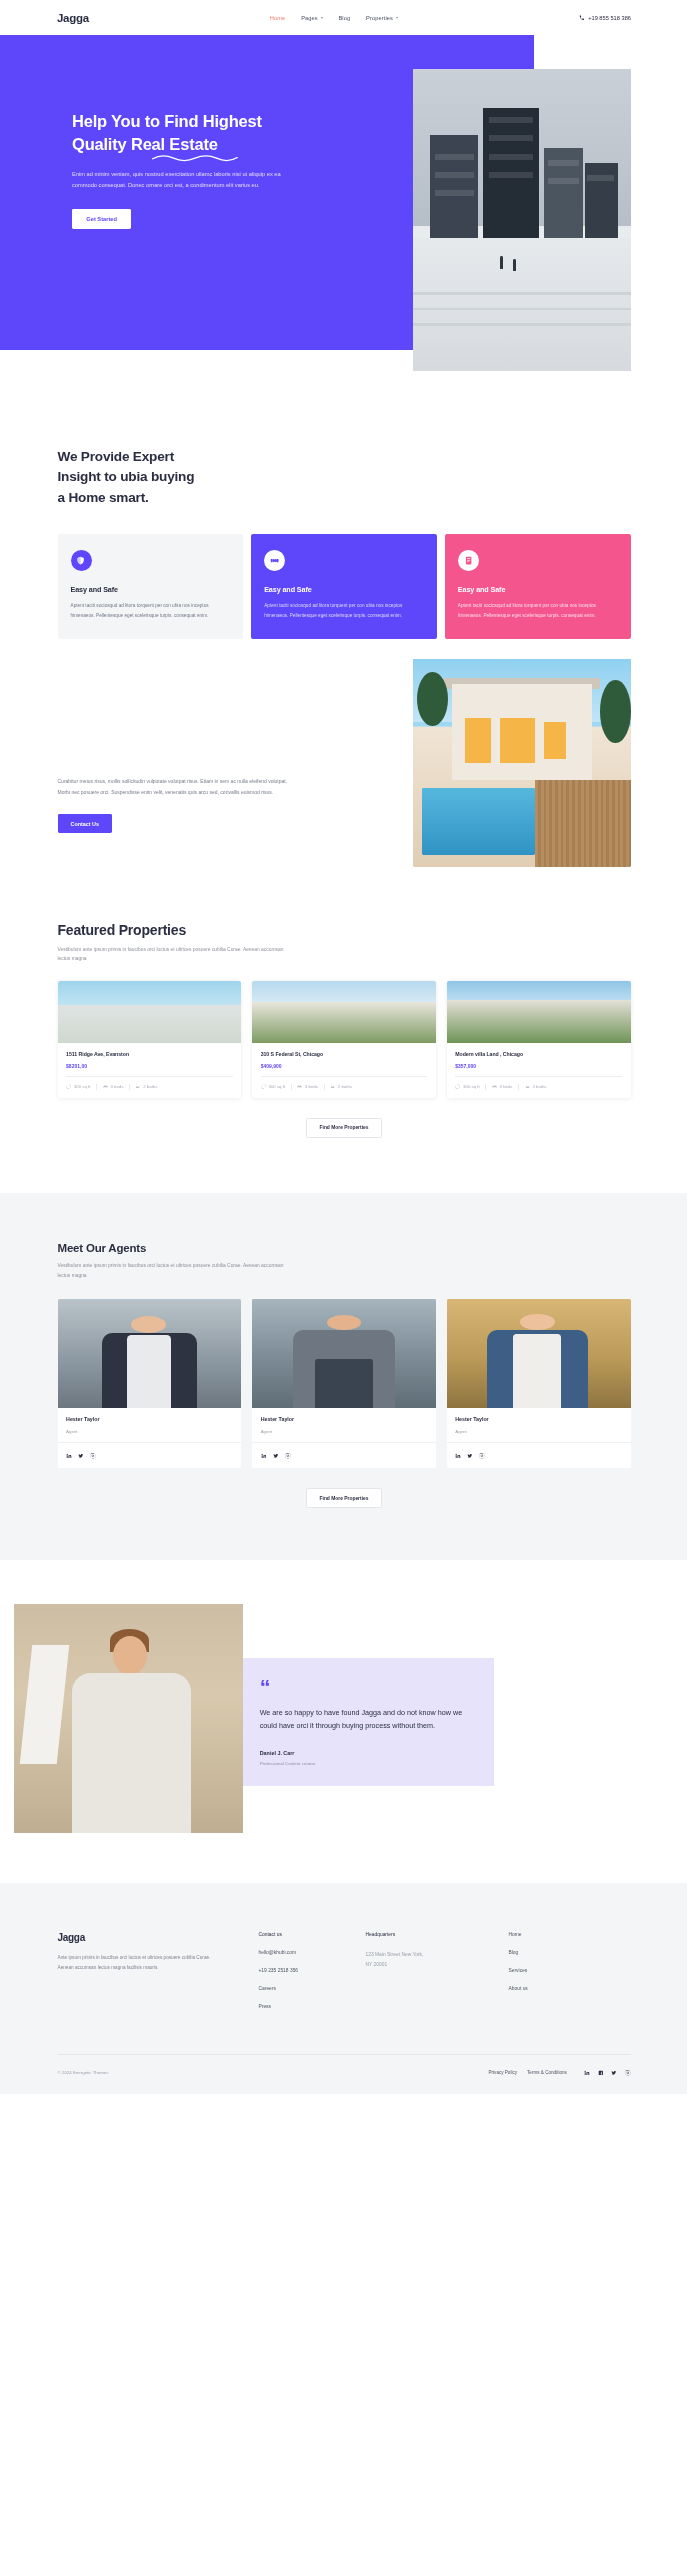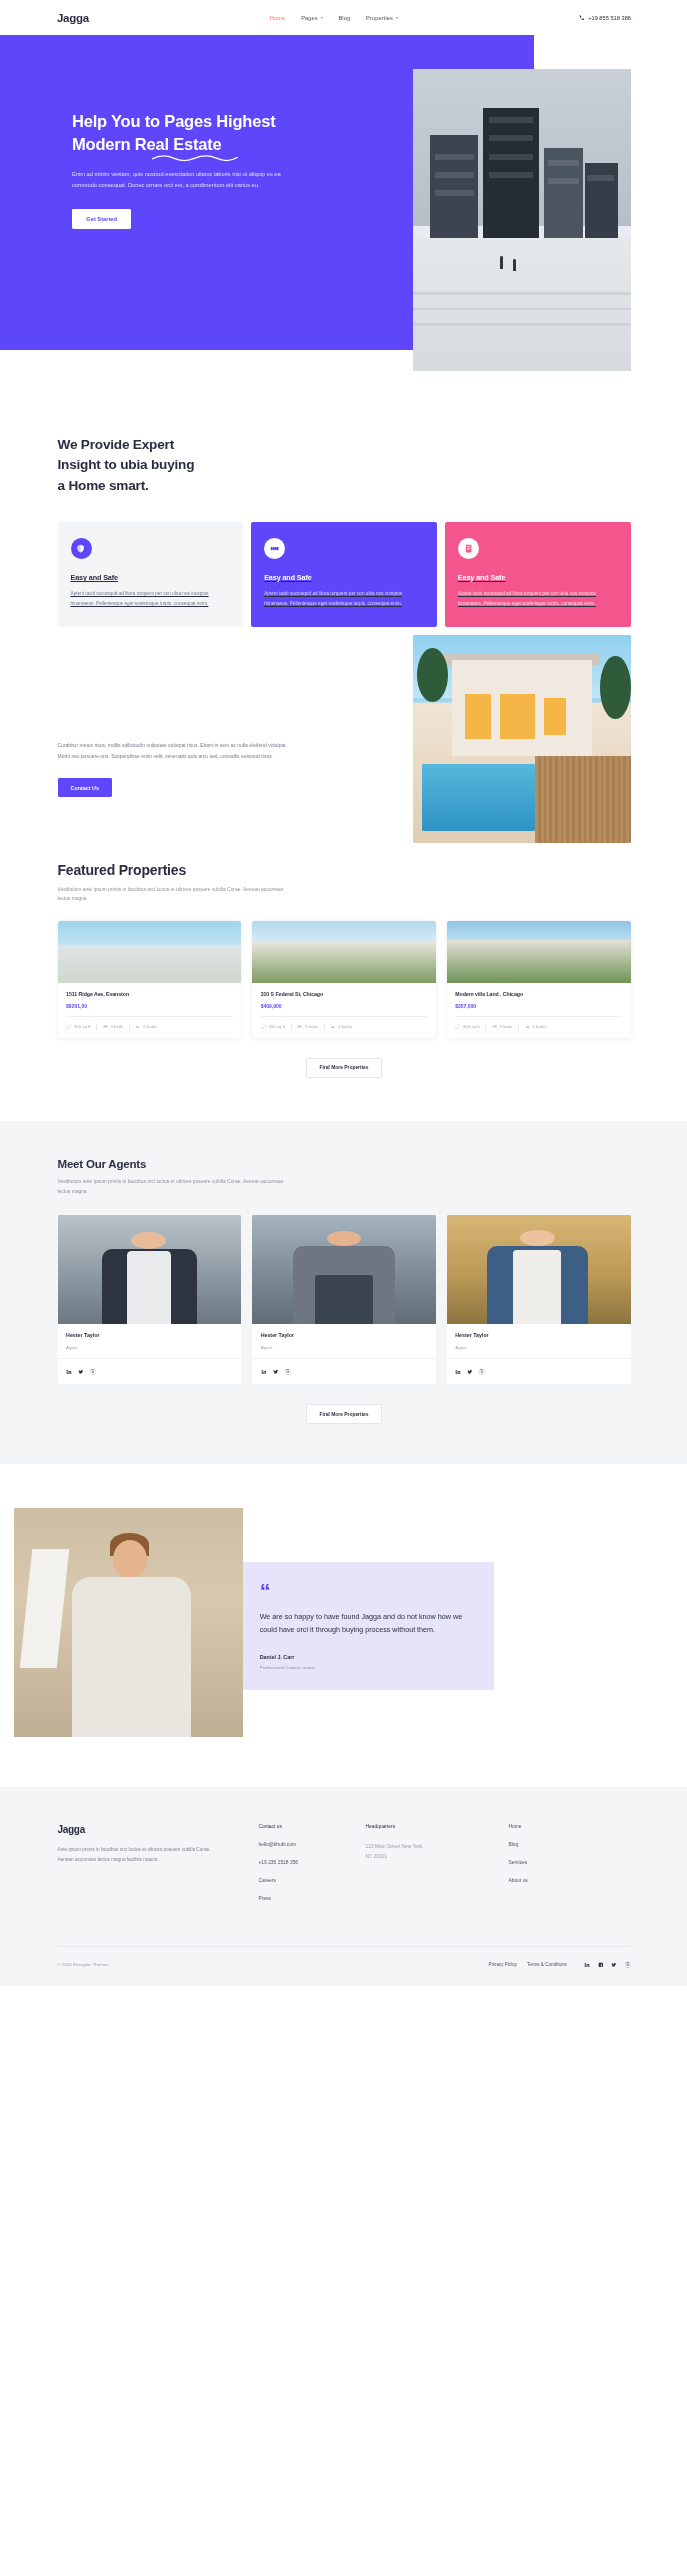--- a/index.html
+++ b/index.html
@@ -4,21 +4,21 @@
 <style>
   * { box-sizing: border-box; margin: 0; padding: 0; }
   body {
     width: 688px;
     font-family: "Liberation Sans", sans-serif;
     background: #ffffff;
     color: #2b2d42;
     -webkit-font-smoothing: antialiased;
   }
   .wrap { width: 688px; position: relative; overflow: hidden; }
-  .container { width: 573px; margin: 0 auto; }
+  .container { width: 573px; margin: 12px auto; }
 
   
   .header {
     height: 35px;
     display: flex;
     align-items: center;
     justify-content: space-between;
     padding: 0 57px;
     background: #fff;
     position: relative;
@@ -75,21 +75,21 @@
   .hp-win { position:absolute; background:rgba(255,255,255,.12); }
   .hp-plaza { position:absolute; left:0; right:0; top:56%; bottom:0; background:linear-gradient(#e6e9ec,#d6dade); }
   .hp-step { position:absolute; left:0; right:0; background:#cdd2d7; height:2.9px; }
   .hp-person { position:absolute; width:2.9px; background:#2f3640; border-radius:1.4px 1.4px 0 0; }
 
   
   .sec-expert { padding: 56px 0 0; }
   .sec-expert h2 {
     font-size: 13.6px; line-height: 1.5; font-weight: 700; letter-spacing: -0.2px;
   }
-  .cards { display: flex; gap: 8px; margin-top: 26px; text-decoration: underline; }
+  .cards { display: flex; gap: 8px; margin-top: 26px; }
   .card { flex: 1; padding: 15.8px 13px 18.6px; border-radius: 2.1px; }
   .card.grey { background: #f3f5f7; }
   .card.purple { background: #5E46FA; }
   .card.pink { background: #F4558C; }
   .card-icon {
     width: 21px; height: 21px; border-radius: 50%;
     display: flex; align-items: center; justify-content: center; margin-bottom: 14.3px;
   }
   .card.grey .card-icon { background: #5E46FA; }
   .card.purple .card-icon, .card.pink .card-icon { background: #fff; }
@@ -279,22 +279,22 @@
       <div class="hp-win" style="left:80%;top:35%;width:12%;height:2%"></div>
       <div class="hp-plaza"></div>
       <div class="hp-step" style="top:74%"></div>
       <div class="hp-step" style="top:79%"></div>
       <div class="hp-step" style="top:84%"></div>
       <div class="hp-person" style="left:40%;top:62%;height:13px"></div>
       <div class="hp-person" style="left:46%;top:63%;height:11.5px"></div>
     </div>
     <div class="hero-inner">
       <h1>
-        <span>Help You to Pages Highest</span><br>
-        <span>Modern Real Estate</span>
+        <span>Help You to Find Highest</span><br>
+        <span>Quality Real Estate</span>
         <svg class="squiggle" viewBox="0 0 120 10" preserveAspectRatio="none">
           <path d="M1 6 C10 0, 20 0, 30 5 S50 10, 60 5 S80 0, 90 5 S110 10, 119 4" stroke="#ffffff" stroke-width="2" fill="none" stroke-linecap="round"></path>
         </svg>
       </h1>
       <p>Enim ad minim veniam, quis nostrud exercitation ullamc laboris nisi ut aliquip ex ea commodo consequat. Donec ornare orci est, a condimentum elit varius eu.</p>
       <button class="btn-white">Get Started</button>
     </div>
   </section>
 
   <section class="sec-expert">

